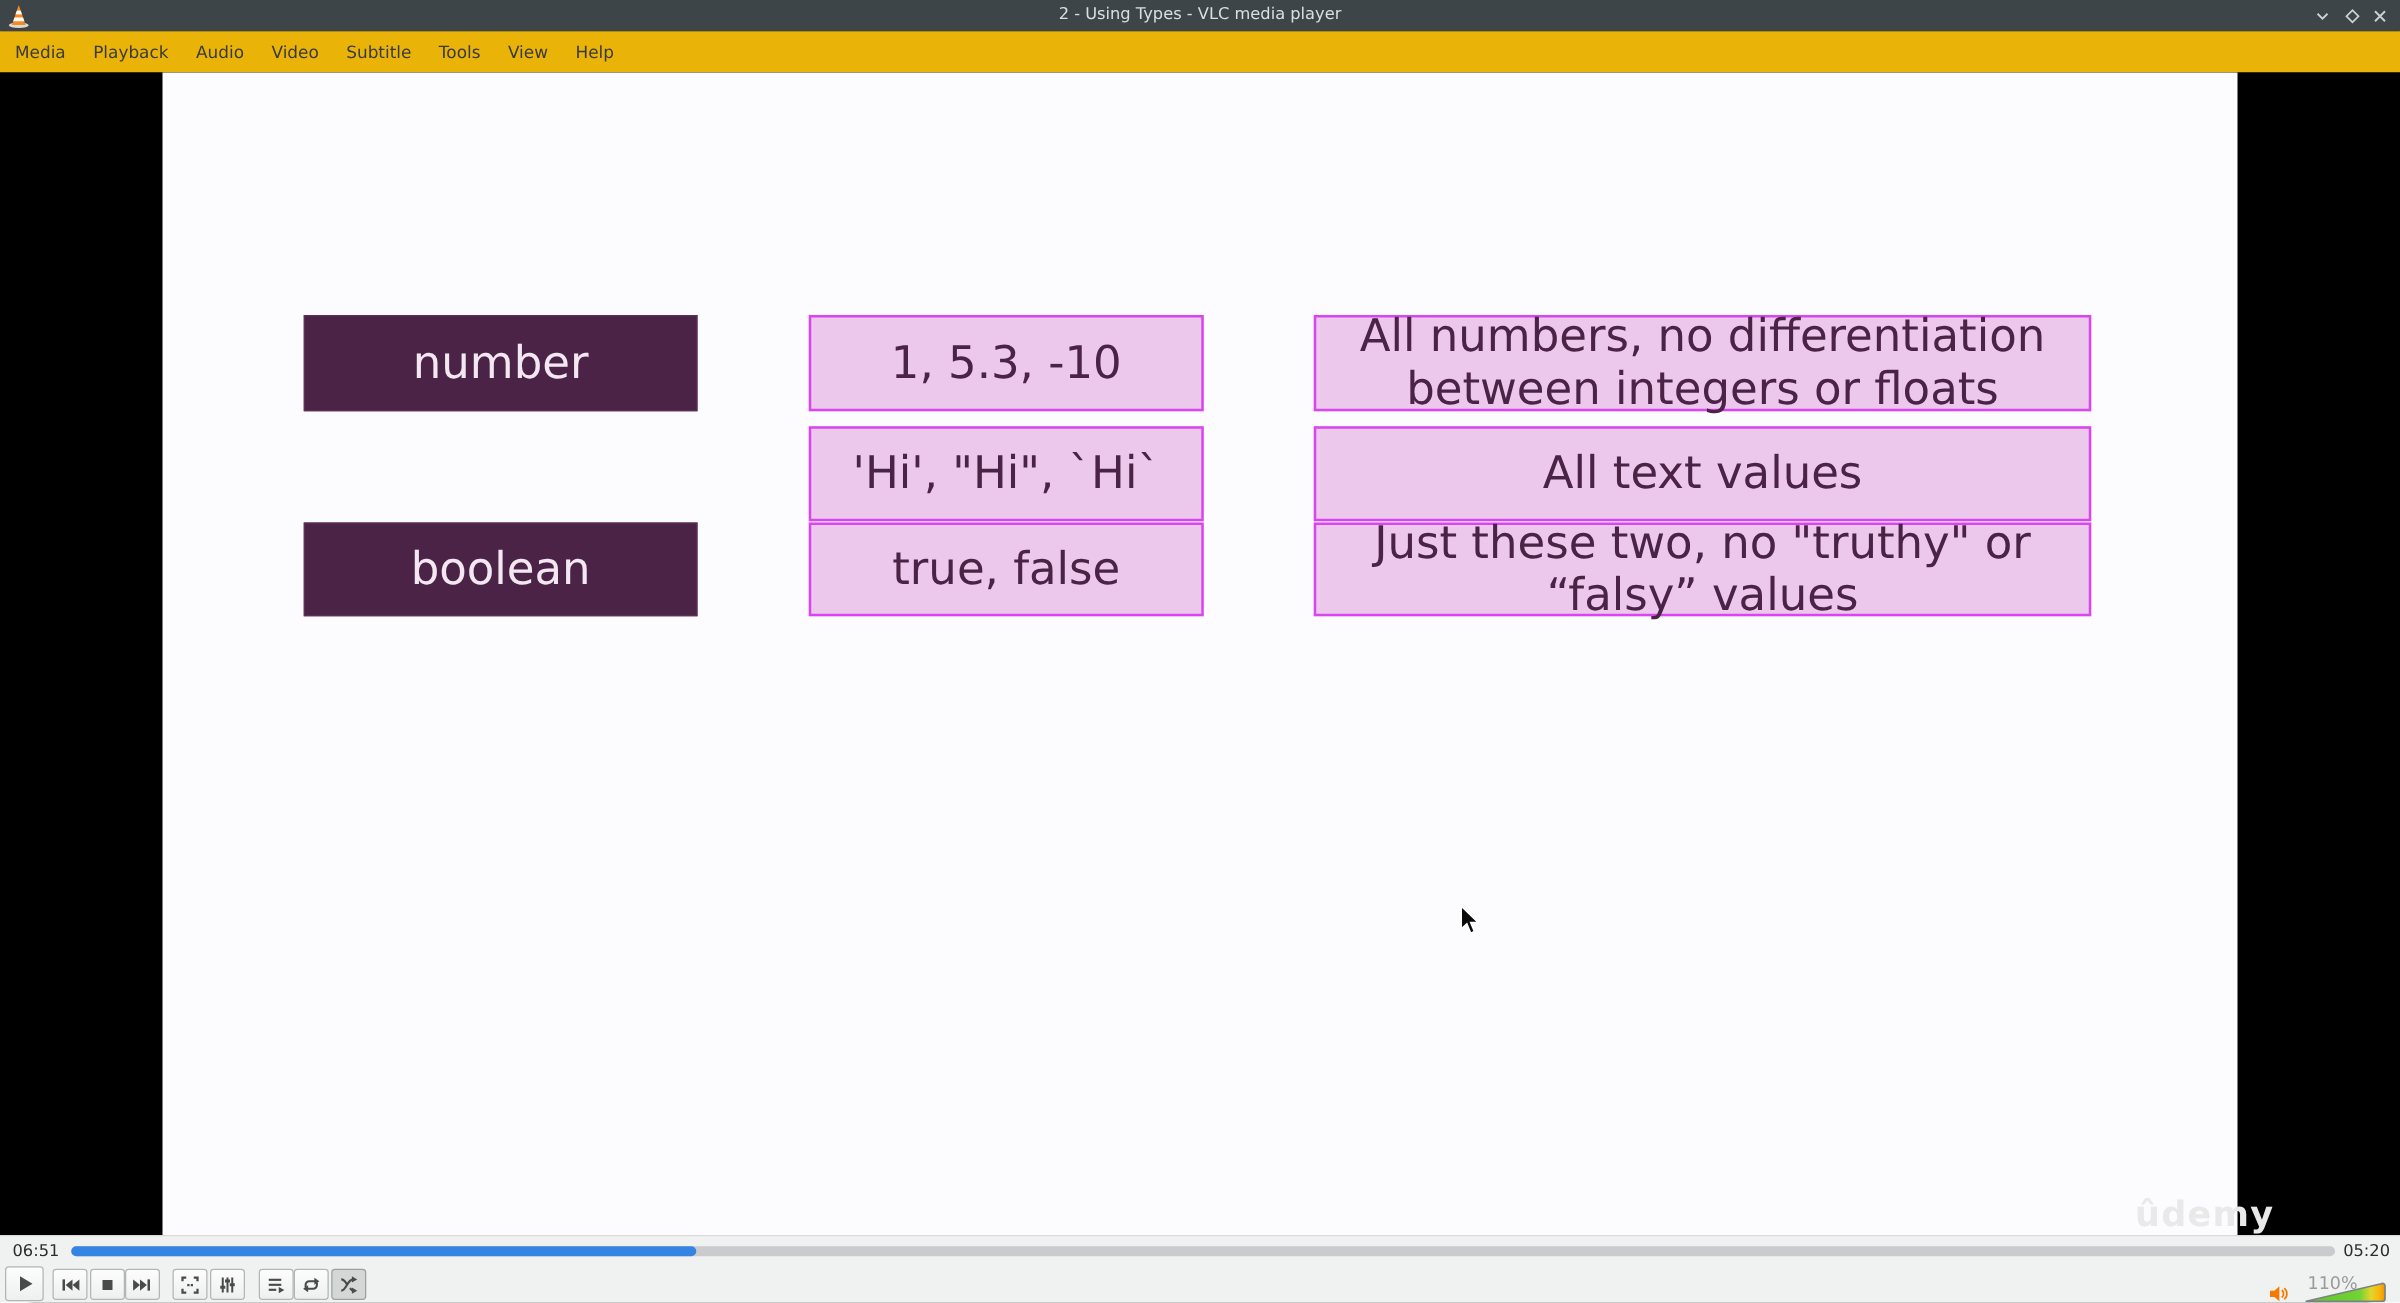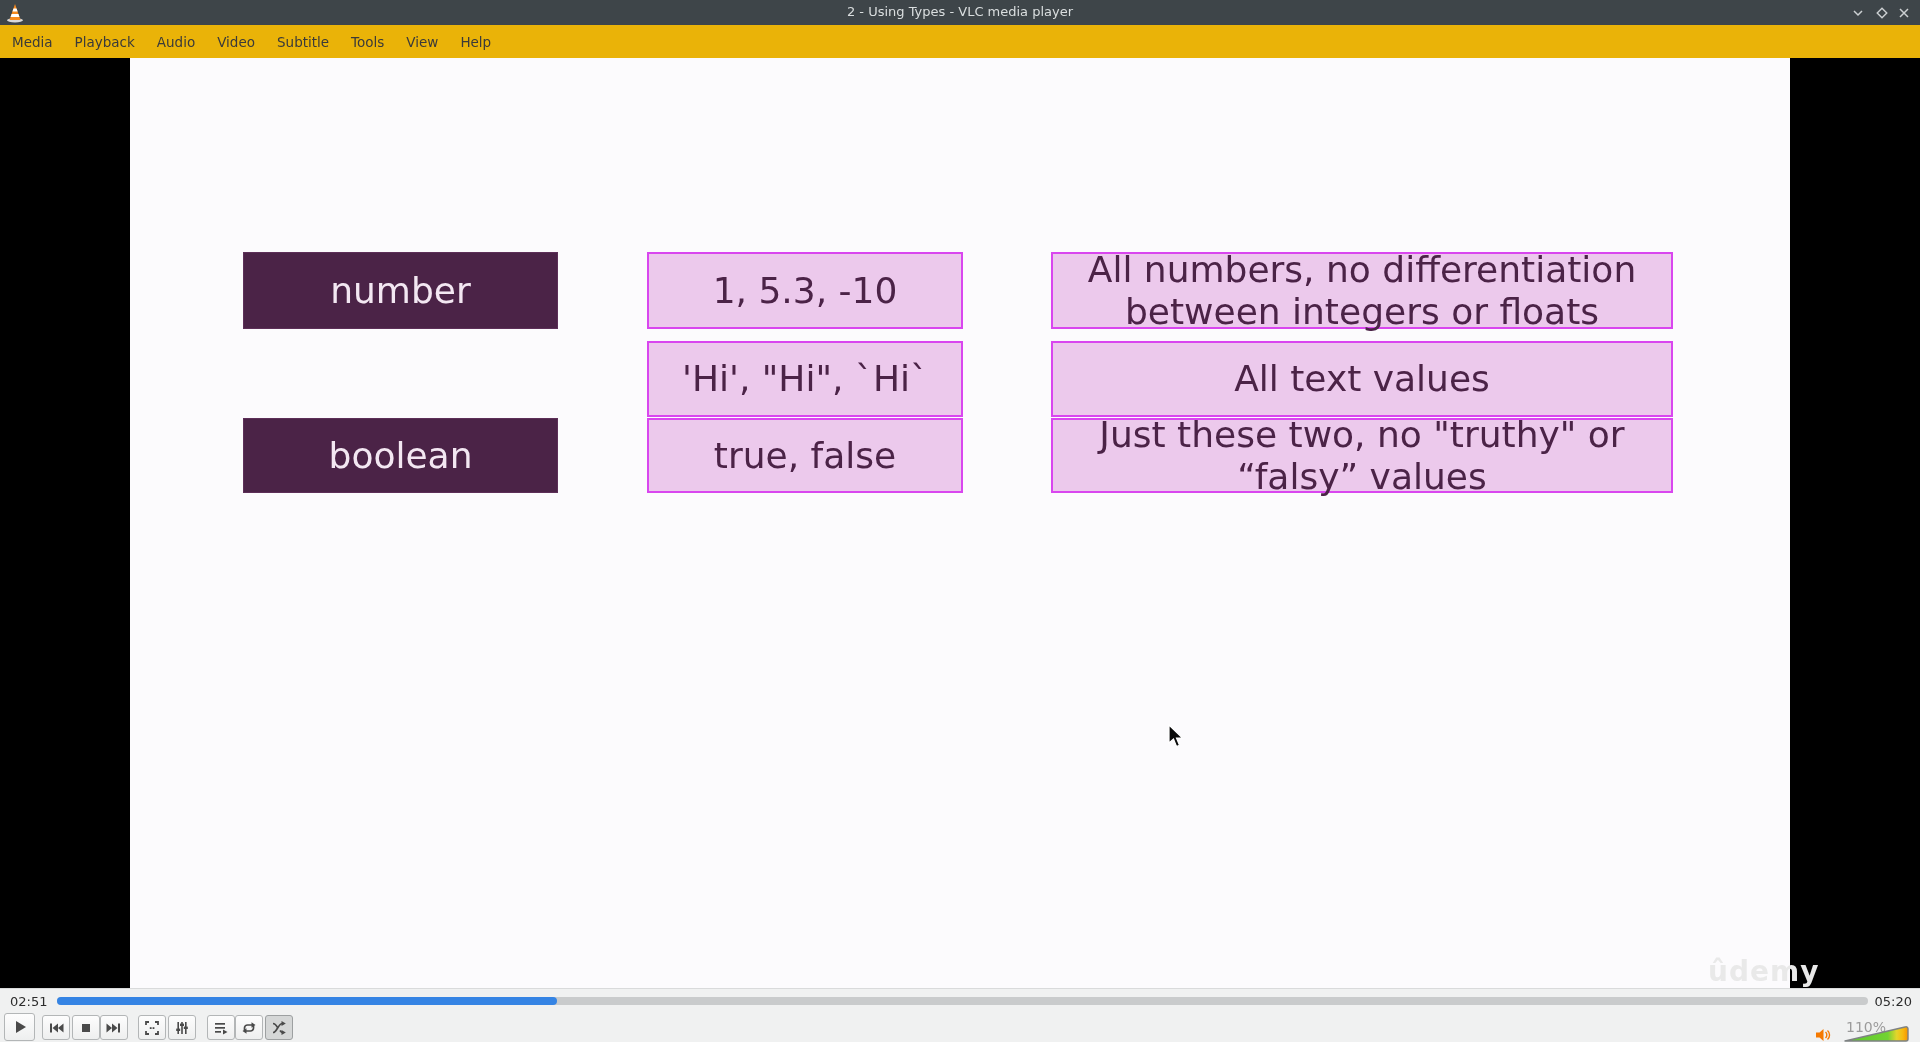--- a/index.html
+++ b/index.html
@@ -134,21 +134,21 @@
 
       <div class="watermark">ûdemy</div>
     </div>
 
     <svg class="cursor" width="20" height="26" viewBox="0 0 20 26">
       <path d="M2 1 L2 19 L6.5 15 L9.5 22.5 L12.5 21.2 L9.5 14 L15.5 14 Z" fill="#0a0a0a" stroke="#ffffff" stroke-width="1.2"></path>
     </svg>
   </div>
 
   <div class="controlbar">
-    <div class="time time-elapsed">02:51</div>
+    <div class="time time-elapsed">06:51</div>
     <div class="seek-track">
       <div class="seek-fill" style="width: 27.6%; background: rgb(53, 132, 228);"></div>
     </div>
     <div class="time time-total">05:20</div>
 
     <div class="pbtn btn-play">
       <svg width="18" height="18" viewBox="0 0 18 18">
         <polygon points="5,3 15,9 5,15" fill="#4a4a4a"></polygon>
       </svg>
     </div>

